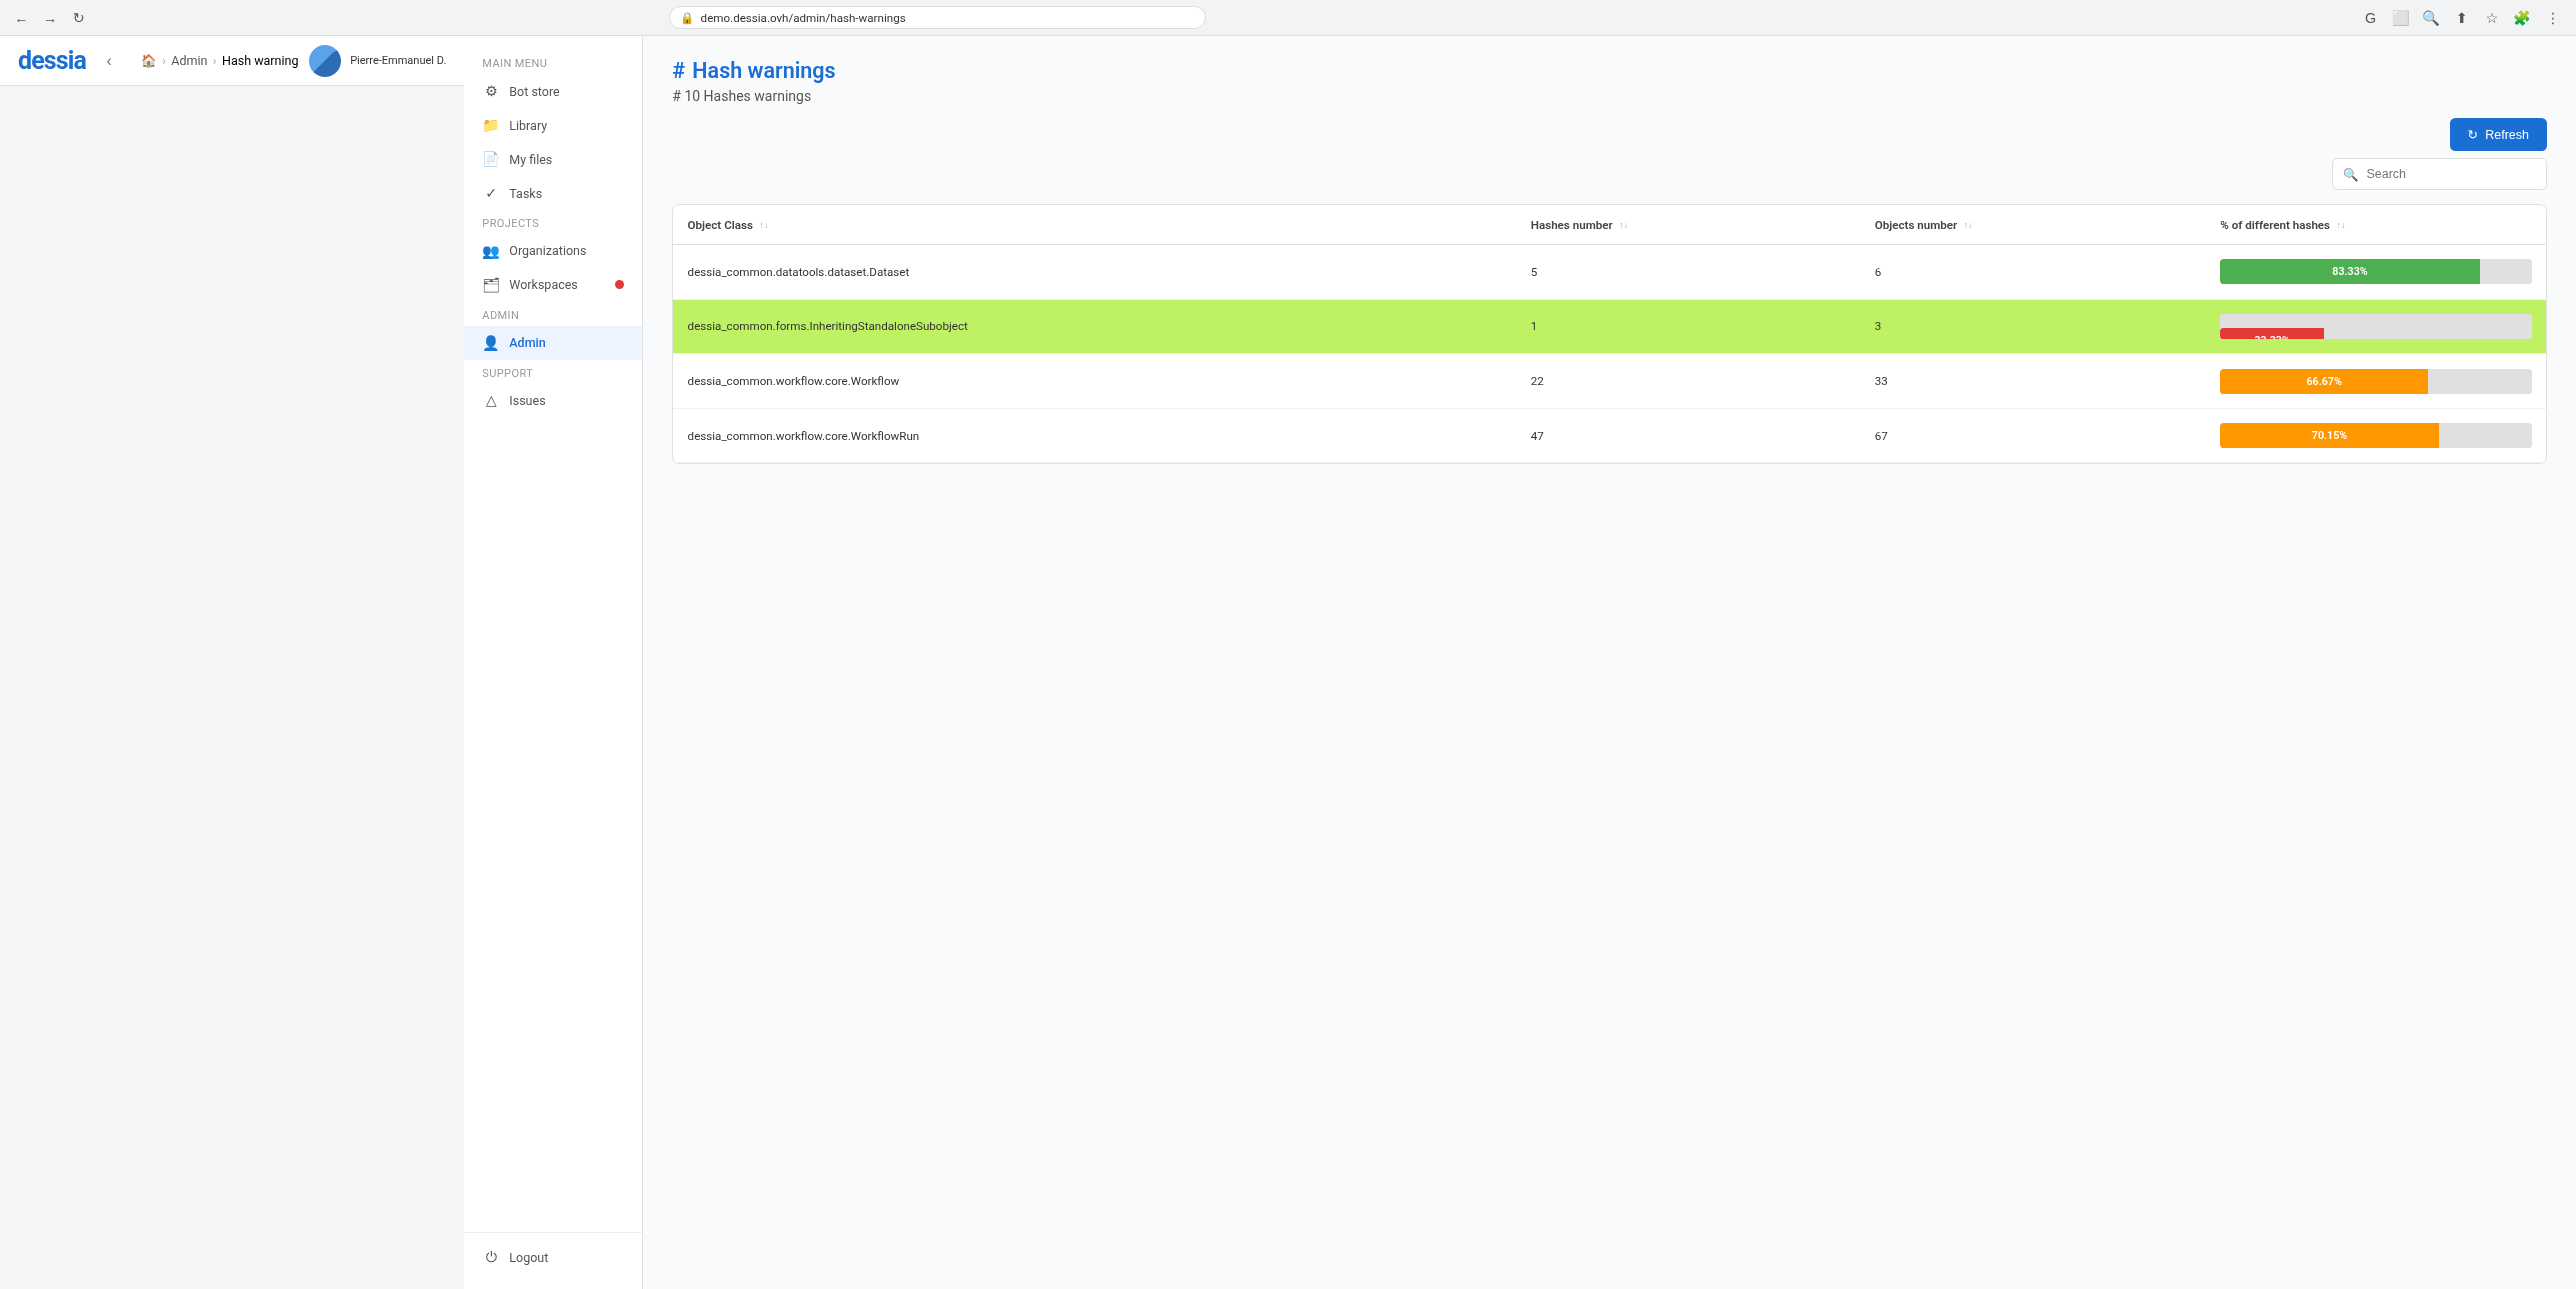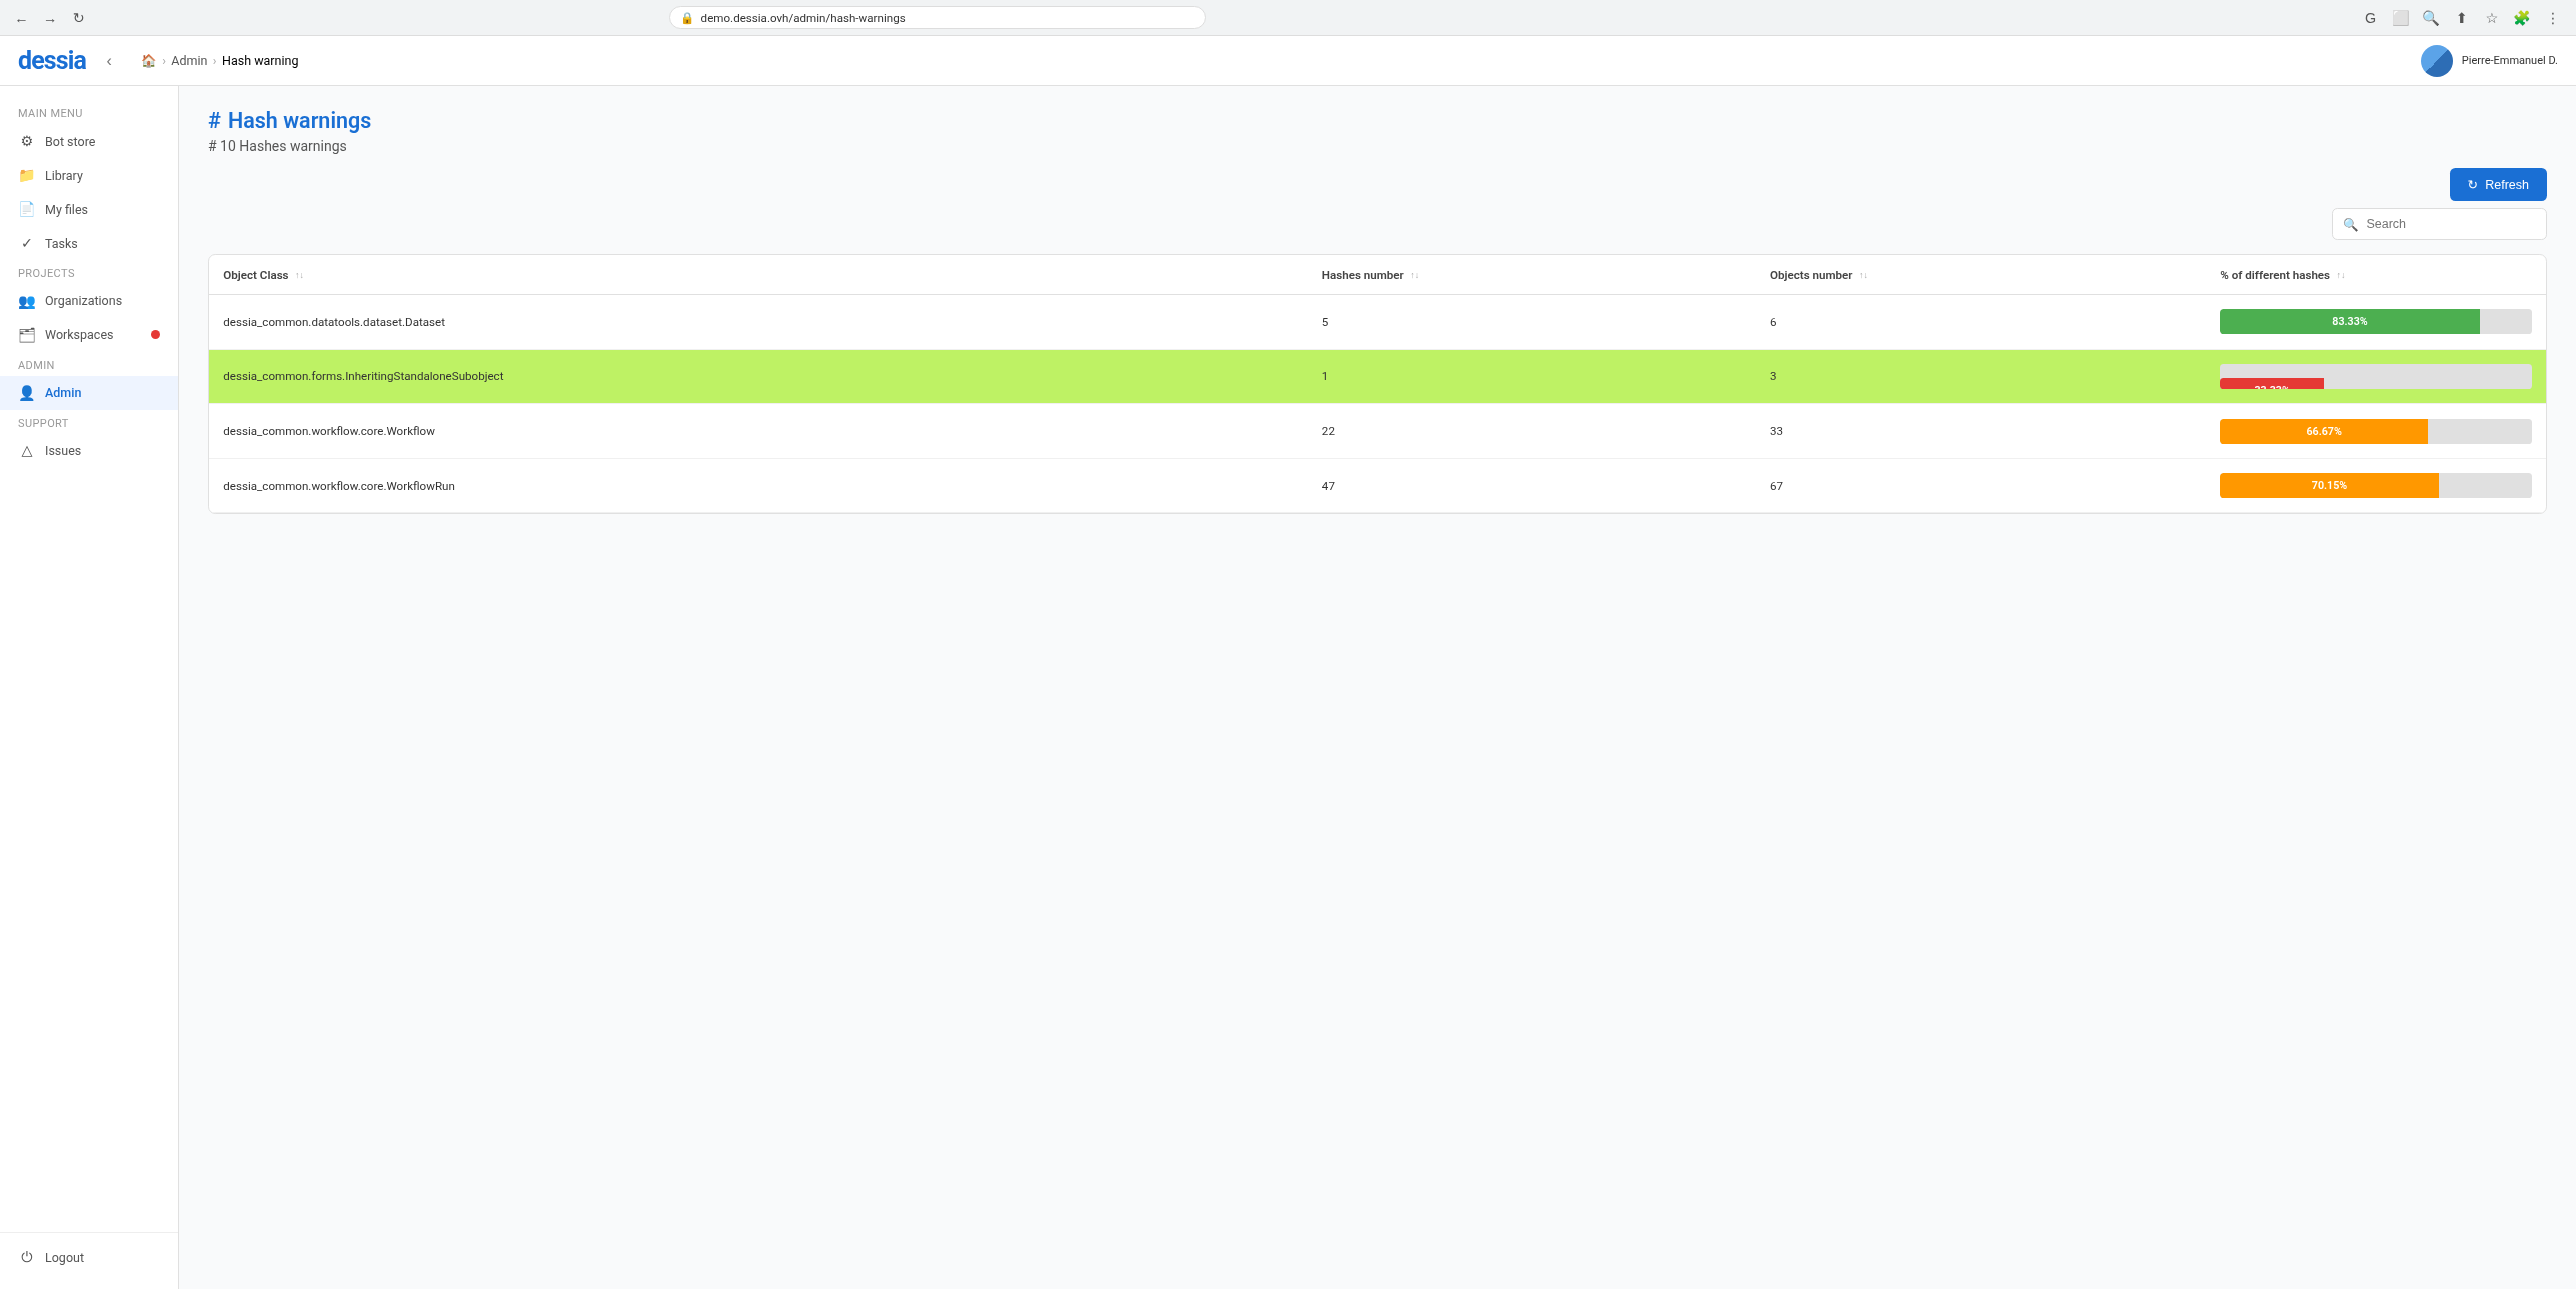--- a/index.html
+++ b/index.html
@@ -51,21 +51,21 @@
       cursor: pointer;
       color: #555;
       font-size: 14.3px;
       display: flex; align-items: center; justify-content: center;
       border-radius: 50%;
     }
 
     
     .app-container {
       display: flex;
-      flex-direction: column;
+      flex-direction: row;
       height: calc(100vh - 36px);
     }
 
     
     .top-bar {
       background: white;
       border-bottom: 0.9px solid #e0e0e0;
       height: 50px;
       display: flex;
       align-items: center;

